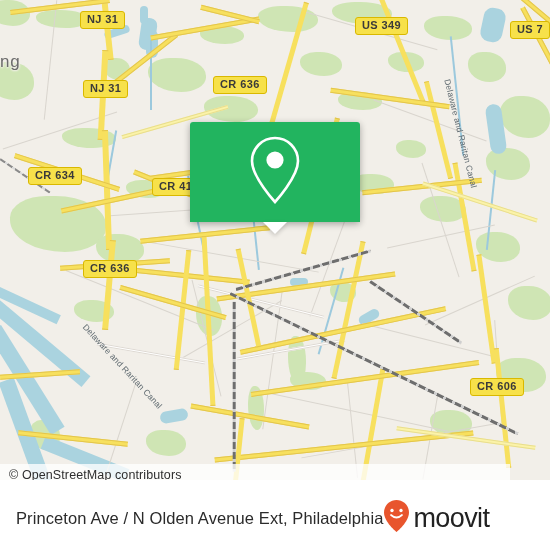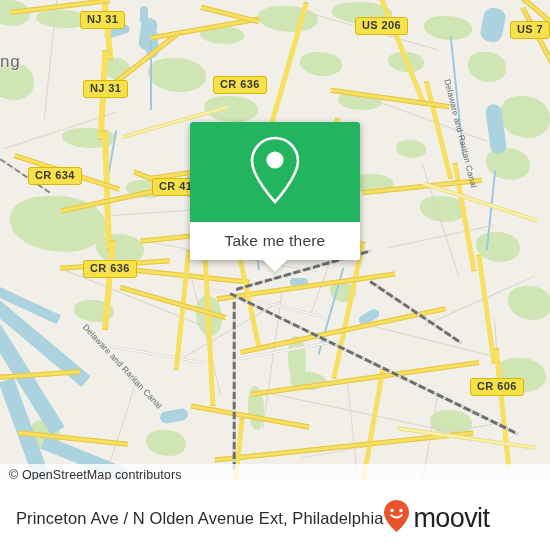--- a/index.html
+++ b/index.html
@@ -60,21 +60,21 @@
   #popup-foot span{font-size:15.5px;color:#3c3c3c;letter-spacing:.2px;}
   #popup-tip{
     position:absolute;left:50%;bottom:-12px;margin-left:-12px;
     width:0;height:0;border-left:12px solid transparent;
     border-right:12px solid transparent;border-top:12px solid #ffffff;
     filter:drop-shadow(0 2px 2px rgba(0,0,0,.18));
   }
 
   
   #attrib{
-    position:absolute;left:0;top:464px;width:550px;height:22px;
+    position:absolute;left:0;top:464px;width:510px;height:22px;
     background:rgba(255,255,255,.78);
     display:flex;align-items:center;
   }
   #attrib span{font-size:12.5px;color:#2e2e2e;padding-left:9px;letter-spacing:.1px;}
 
   
   #bottom{
     position:absolute;left:0;top:486px;width:550px;height:64px;
     background:#ffffff;overflow:hidden;
   }
@@ -270,41 +270,38 @@
       <div class="canal-lbl" style="left:88px;top:322px;transform:rotate(47deg);transform-origin:left top;">Delaware and Raritan Canal</div>
       <div class="canal-lbl" style="left:452px;top:78px;transform:rotate(76deg);transform-origin:left top;">Delaware and Raritan Canal</div>
     </div>
 
     <div class="layer">
       <div class="placelabel" style="left:0px;top:52px;">ng</div>
     </div>
 
     <div class="layer">
       <div class="shield" style="left:80px;top:11px;">NJ 31</div>
-      <div class="shield" style="left:355px;top:17px;">US 206</div>
+      <div class="shield" style="left:355px;top:17px;">US 349</div>
       <div class="shield" style="left:510px;top:21px;">US 7</div>
       <div class="shield" style="left:83px;top:80px;">NJ 31</div>
       <div class="shield" style="left:213px;top:76px;">CR 636</div>
       <div class="shield" style="left:28px;top:167px;">CR 634</div>
       <div class="shield" style="left:152px;top:178px;">CR 41</div>
       <div class="shield" style="left:83px;top:260px;">CR 636</div>
       <div class="shield" style="left:470px;top:378px;">CR 606</div>
     </div>
 
     <div id="popup">
       <div id="popup-head">
         <span>
           <svg width="54" height="72" viewBox="0 0 54 72" aria-hidden="true">
             <path d="M27 4 C14.3 4 4 14.3 4 27 C4 43 27 68 27 68 C27 68 50 43 50 27 C50 14.3 39.7 4 27 4 Z" fill="none" stroke="#ffffff" stroke-width="2.6"></path>
             <circle cx="27" cy="26" r="8.6" fill="#ffffff"></circle>
           </svg>
         </span>
-      </div>
-      <div id="popup-foot">
-        <span>Take me there</span>
       </div>
       <div id="popup-tip"></div>
     </div>
 
     <div id="attrib">
       <span>© OpenStreetMap contributors</span>
     </div>
   </div>
 
   <div id="bottom">

